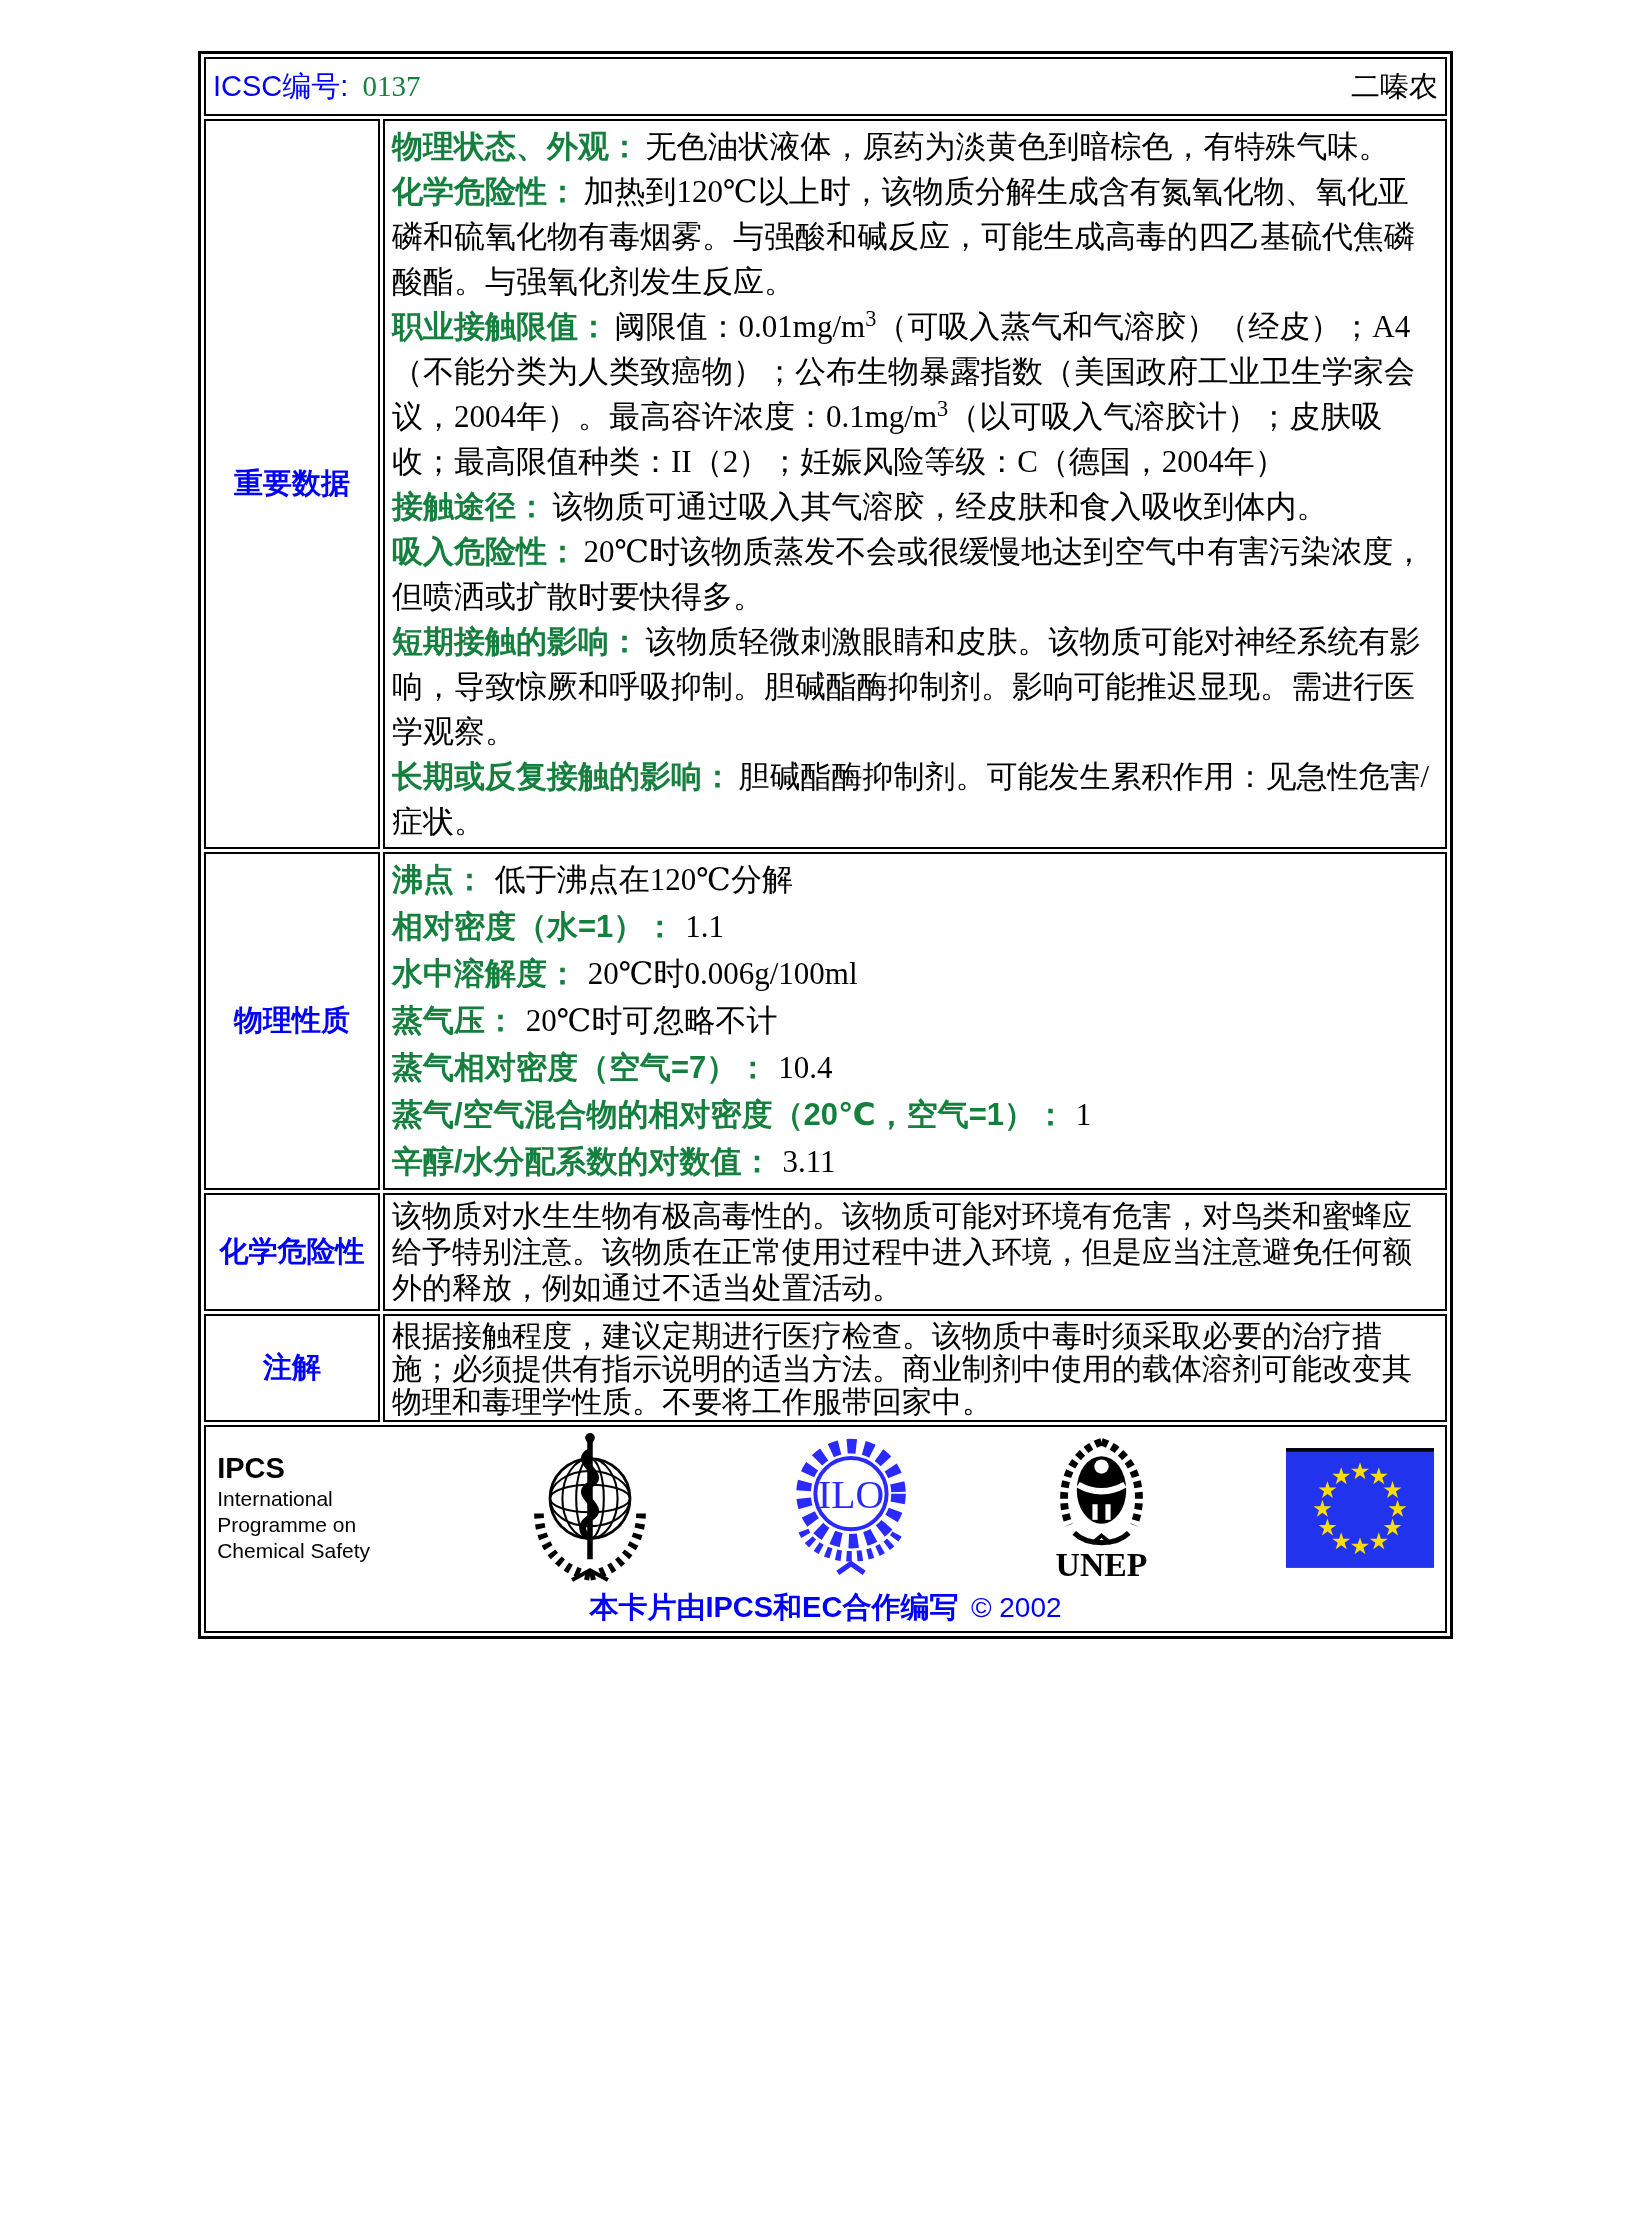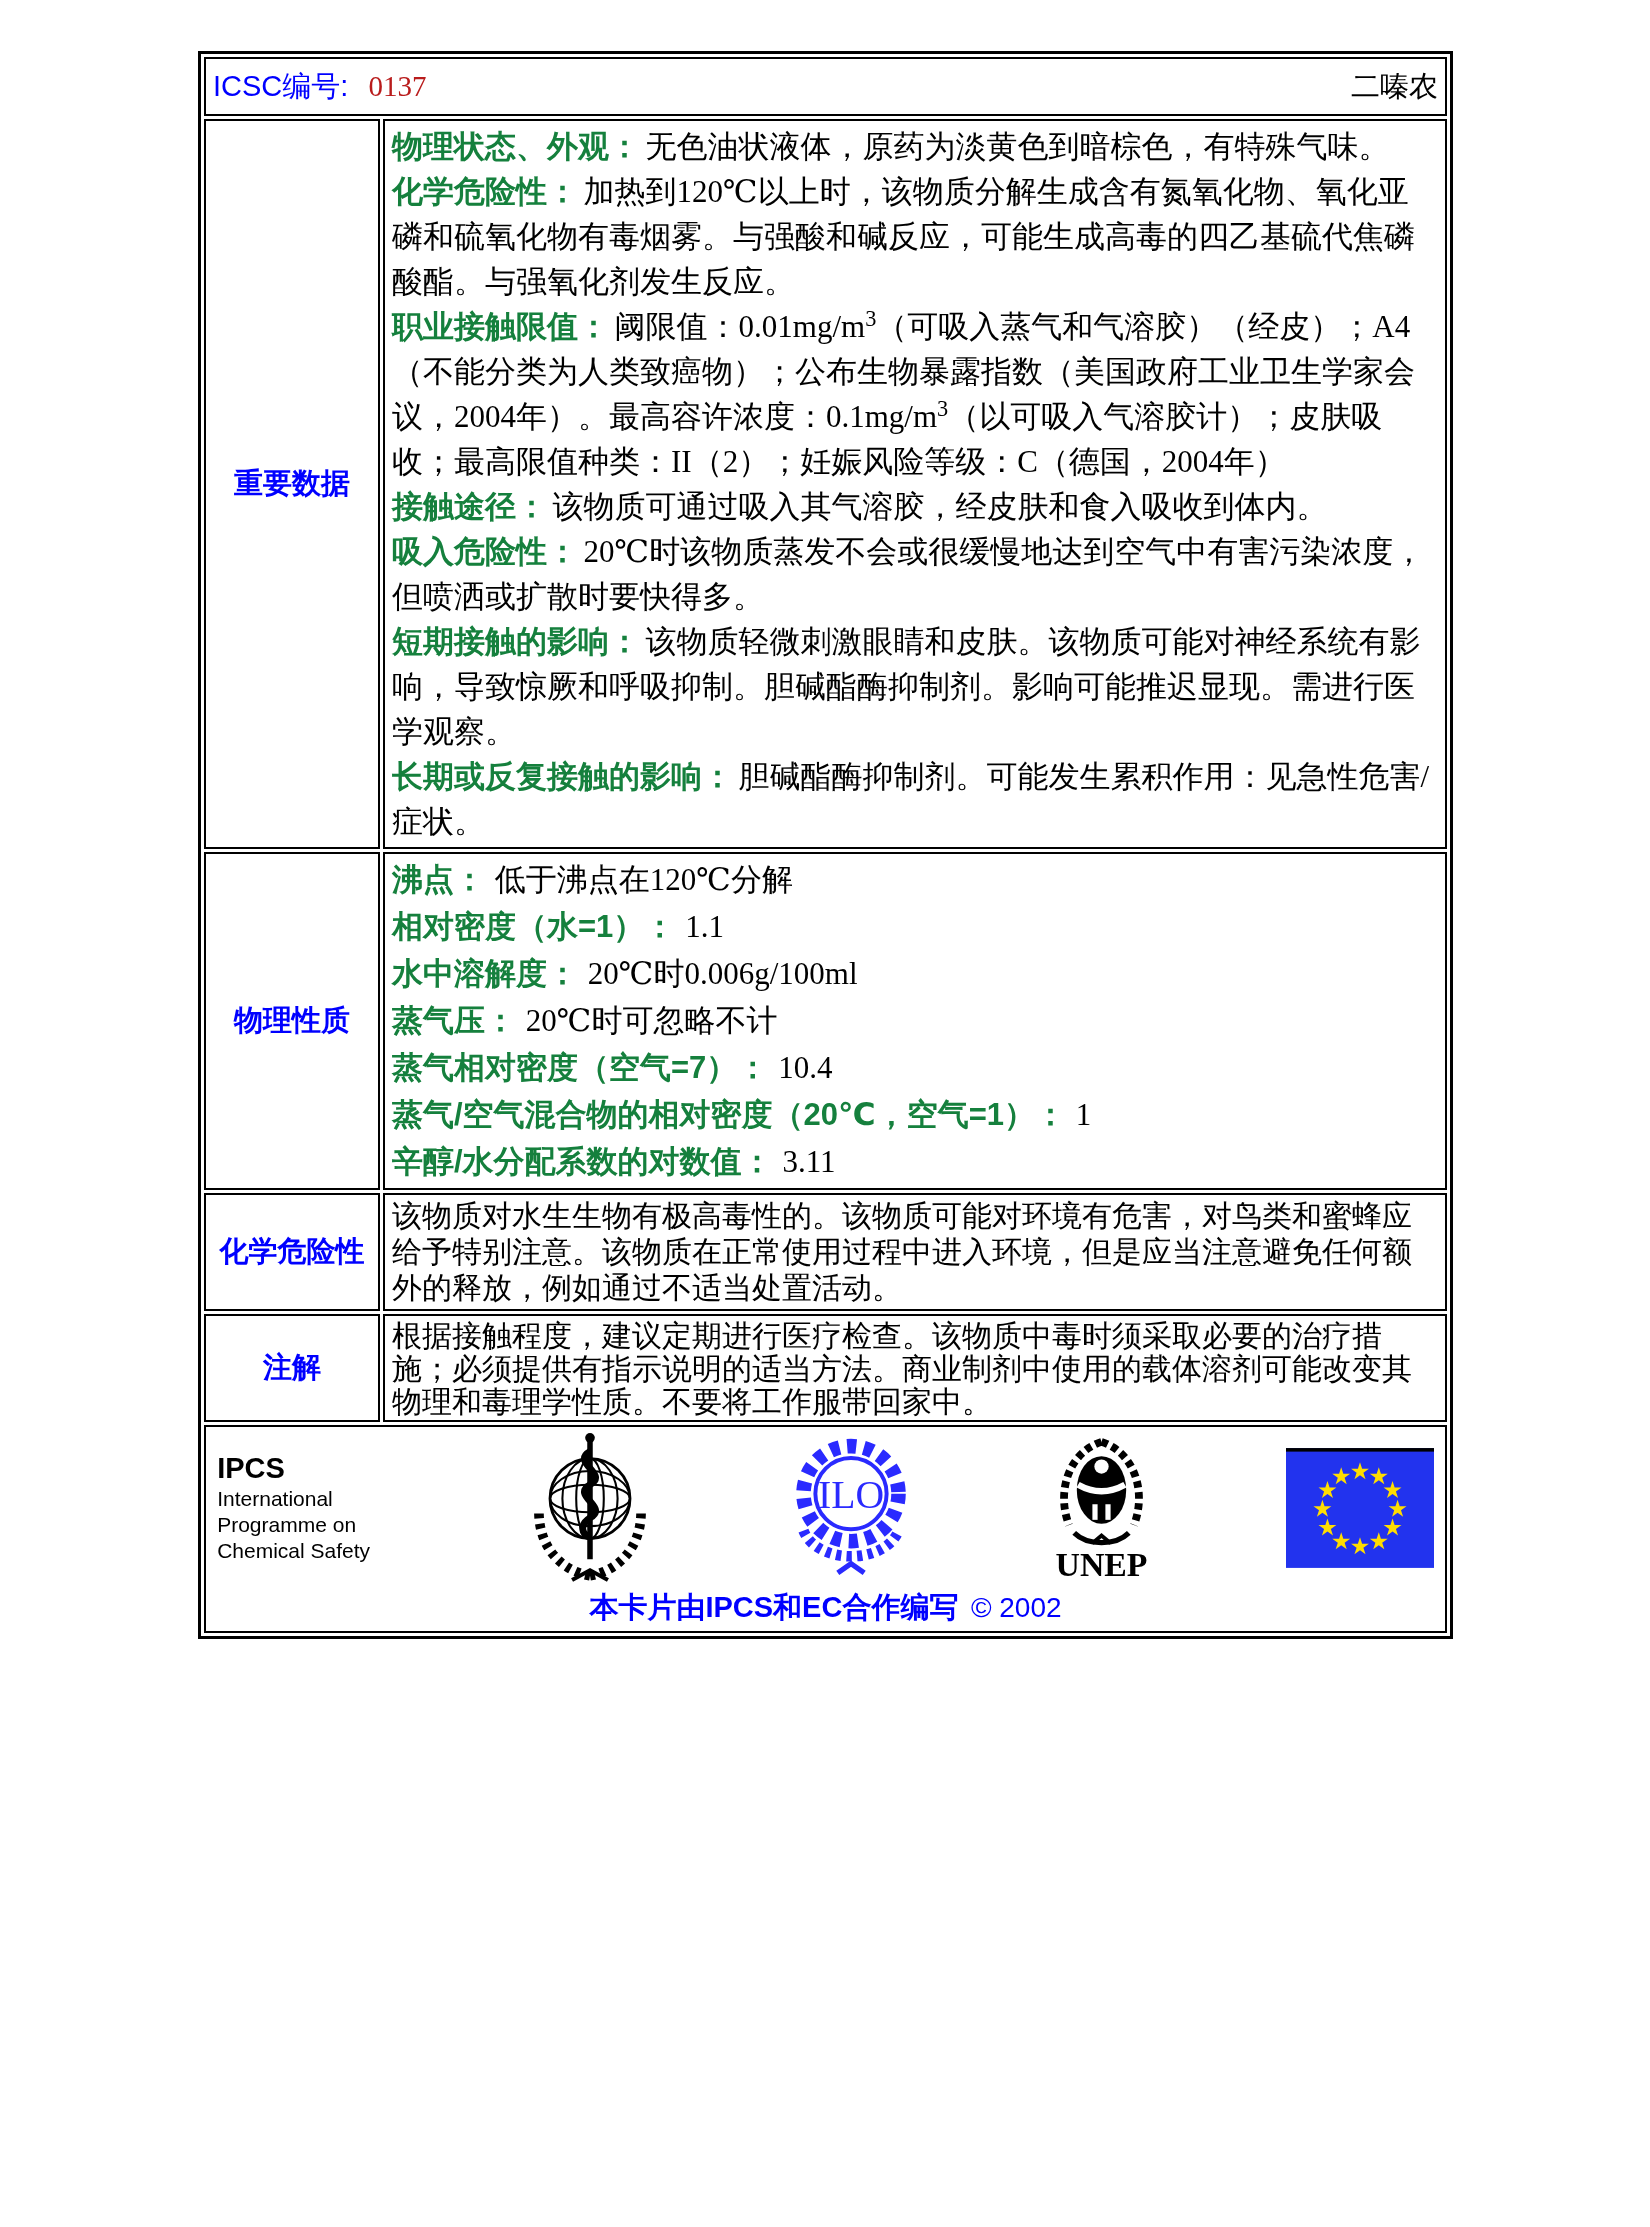--- a/index.html
+++ b/index.html
@@ -40,21 +40,21 @@
   col.c-label { width: 176px; }
 
   
   td.icsc-cell { height: 59px; padding: 4.2px 5.6px; }
   .icsc-flex { display: flex; justify-content: space-between; align-items: center; font-size: 29px; }
   .icsc-left { white-space: nowrap; }
   .icsc-label {
     color: #0000ff;
     font-family: "Liberation Sans", "DejaVu Sans", sans-serif;
   }
-  .icsc-number { color: #b91c1c; margin-left: 13px; }
+  .icsc-number { color: #15803d; margin-left: 7px; }
   .chem-name { color: #000000; }
 
   
   td.rlabel {
     color: #0000ff;
     font-family: "Liberation Sans", "DejaVu Sans", sans-serif;
     font-weight: bold;
     font-size: 29px;
     text-align: center;
   }

